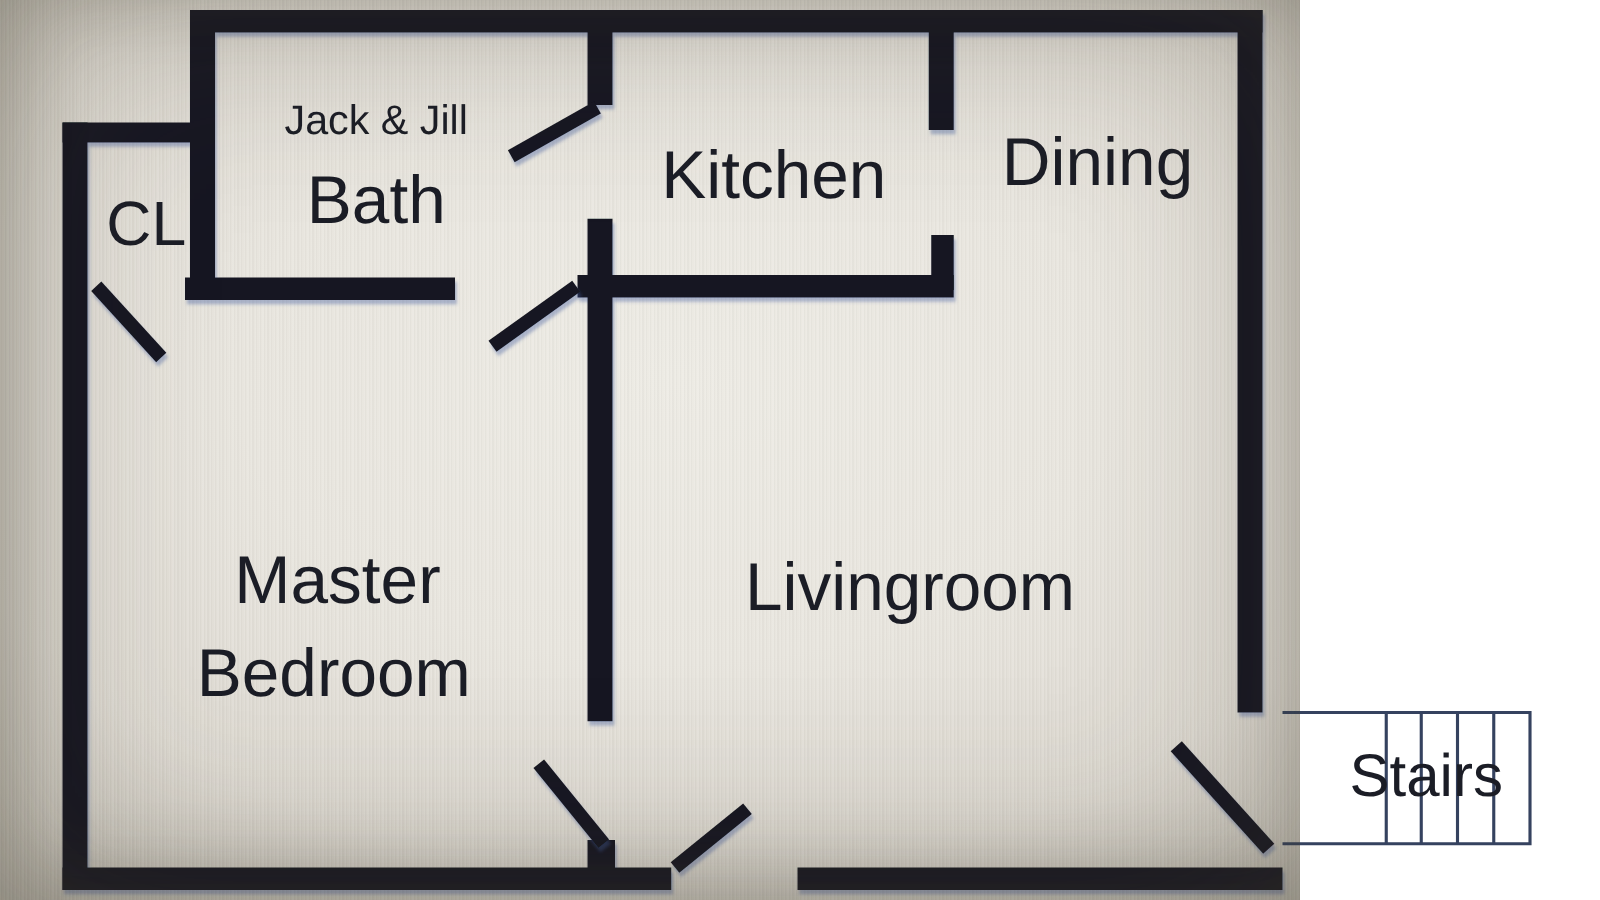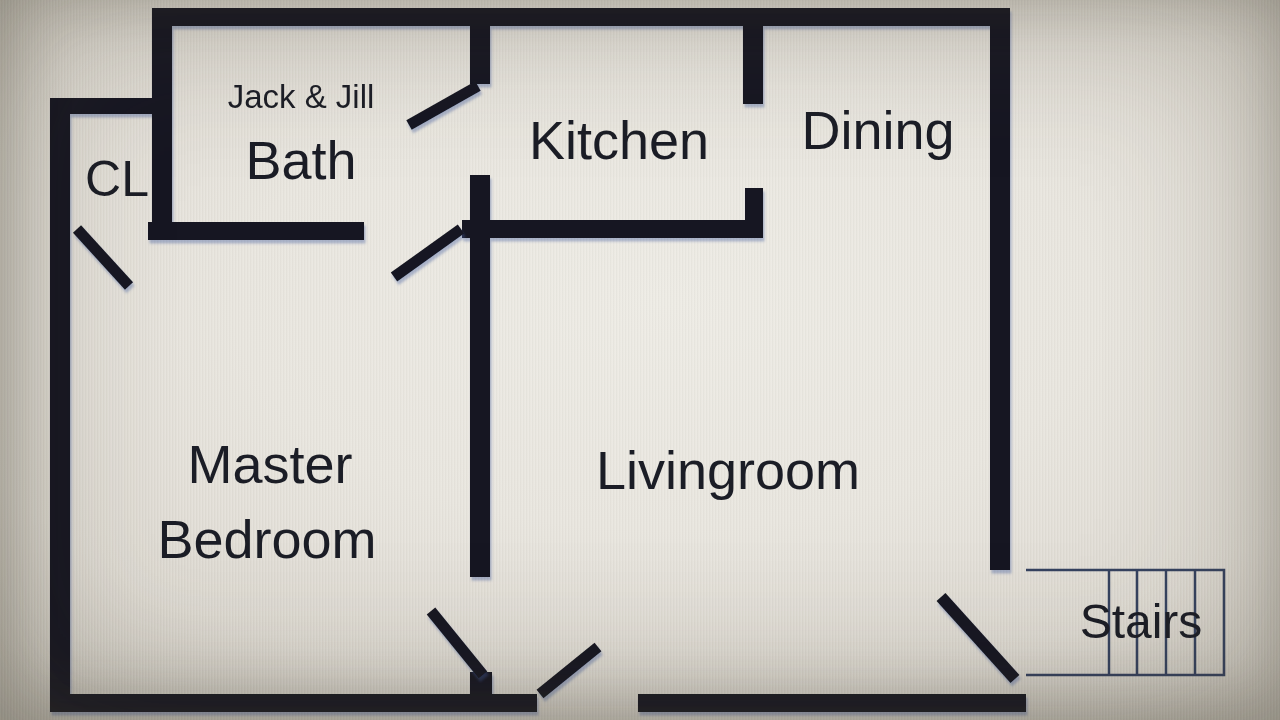--- a/index.html
+++ b/index.html
@@ -8,21 +8,21 @@
     width: 1280px;
     height: 720px;
     overflow: hidden;
   }
   body {
     font-family: "Liberation Sans", sans-serif;
   }
   
   .stage {
     position: relative;
-    width: 1280px;
+    width: 1040px;
     height: 720px;
     background:
       repeating-linear-gradient(90deg,
         rgba(255,255,255,0.10) 0px, rgba(255,255,255,0.10) 1px,
         rgba(0,0,0,0.025) 1px, rgba(0,0,0,0.025) 2px,
         rgba(255,255,255,0.0) 2px, rgba(255,255,255,0.0) 3px),
       radial-gradient(ellipse 75% 70% at 52% 42%,
         #edebe4 0%, #e8e5de 45%, #ddd9d1 78%, #ccc8bf 100%);
   }
   .stage::after {

